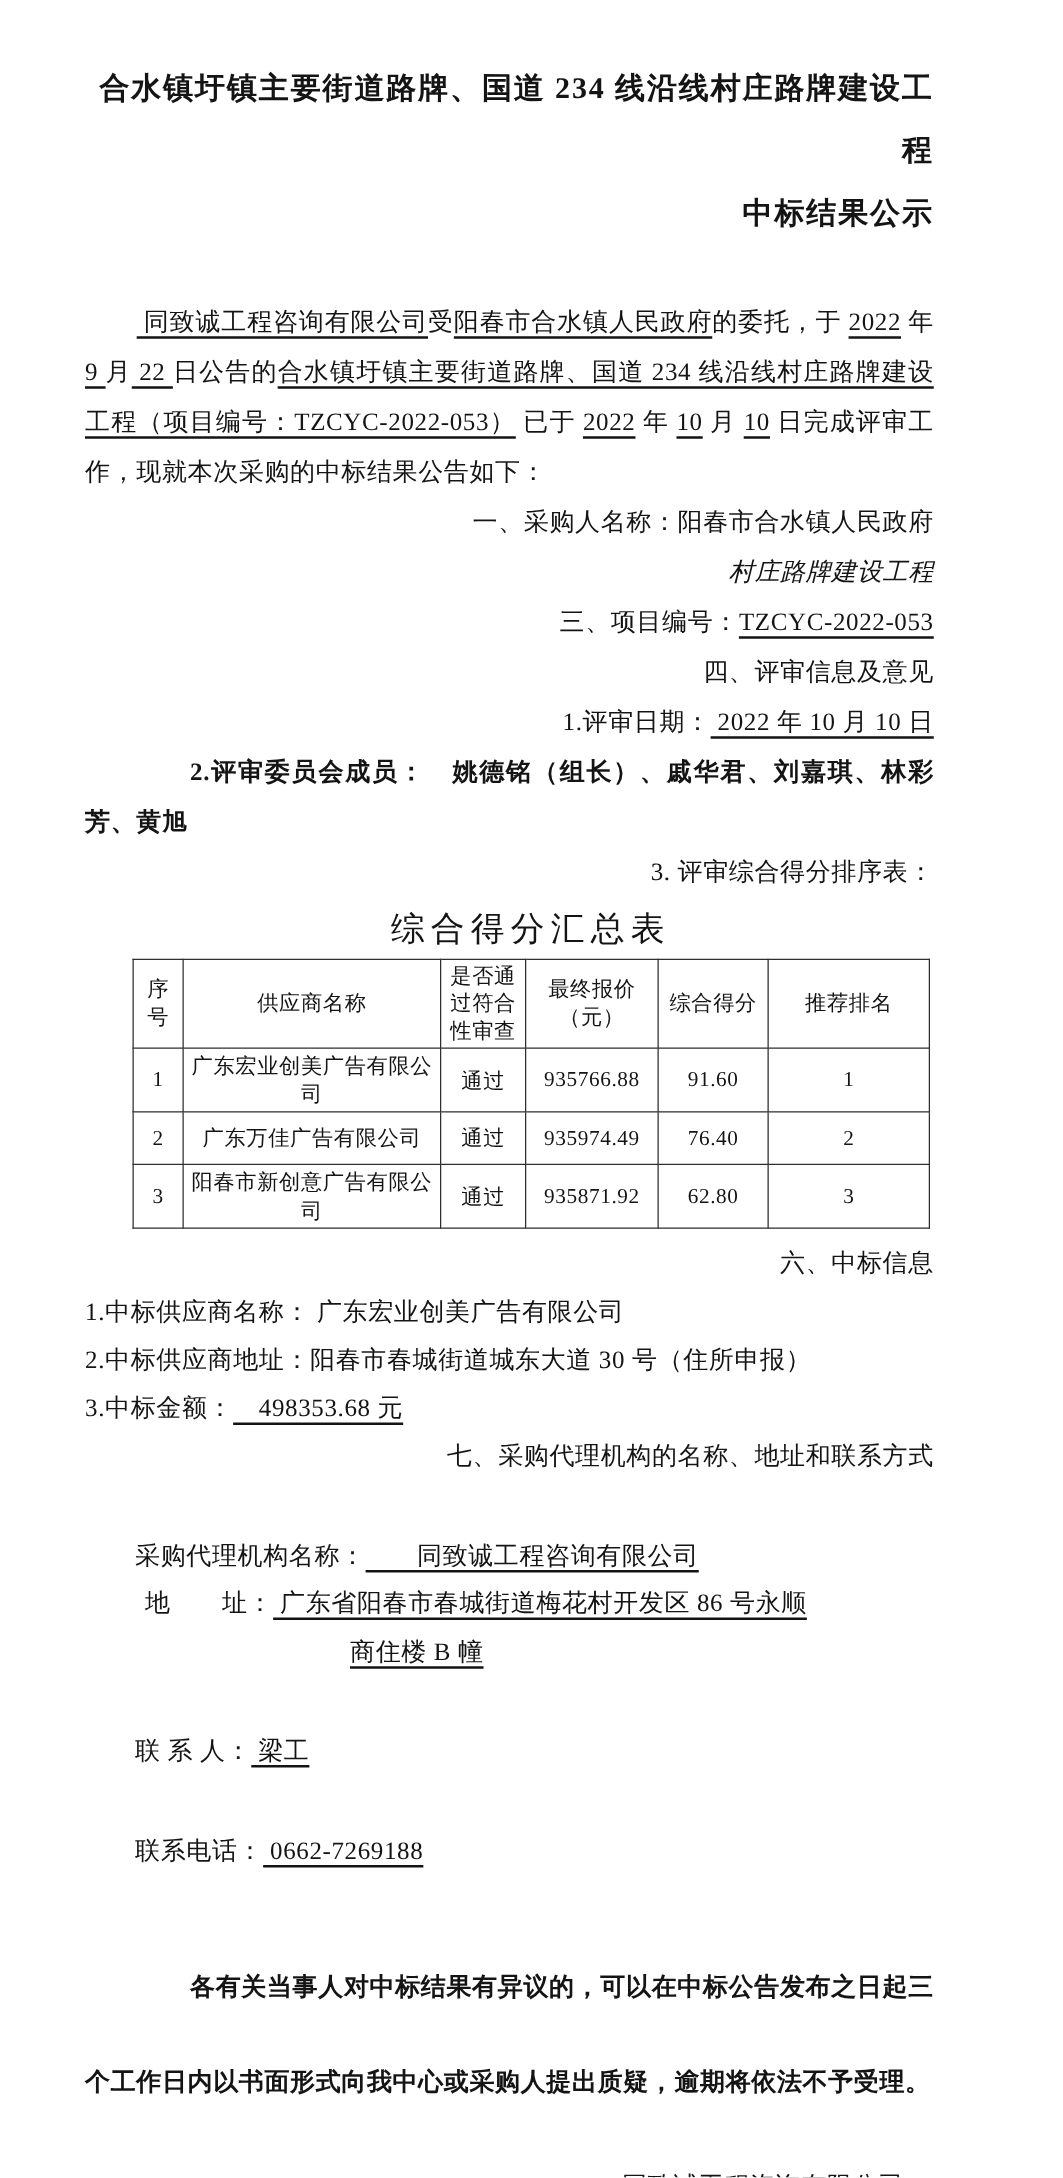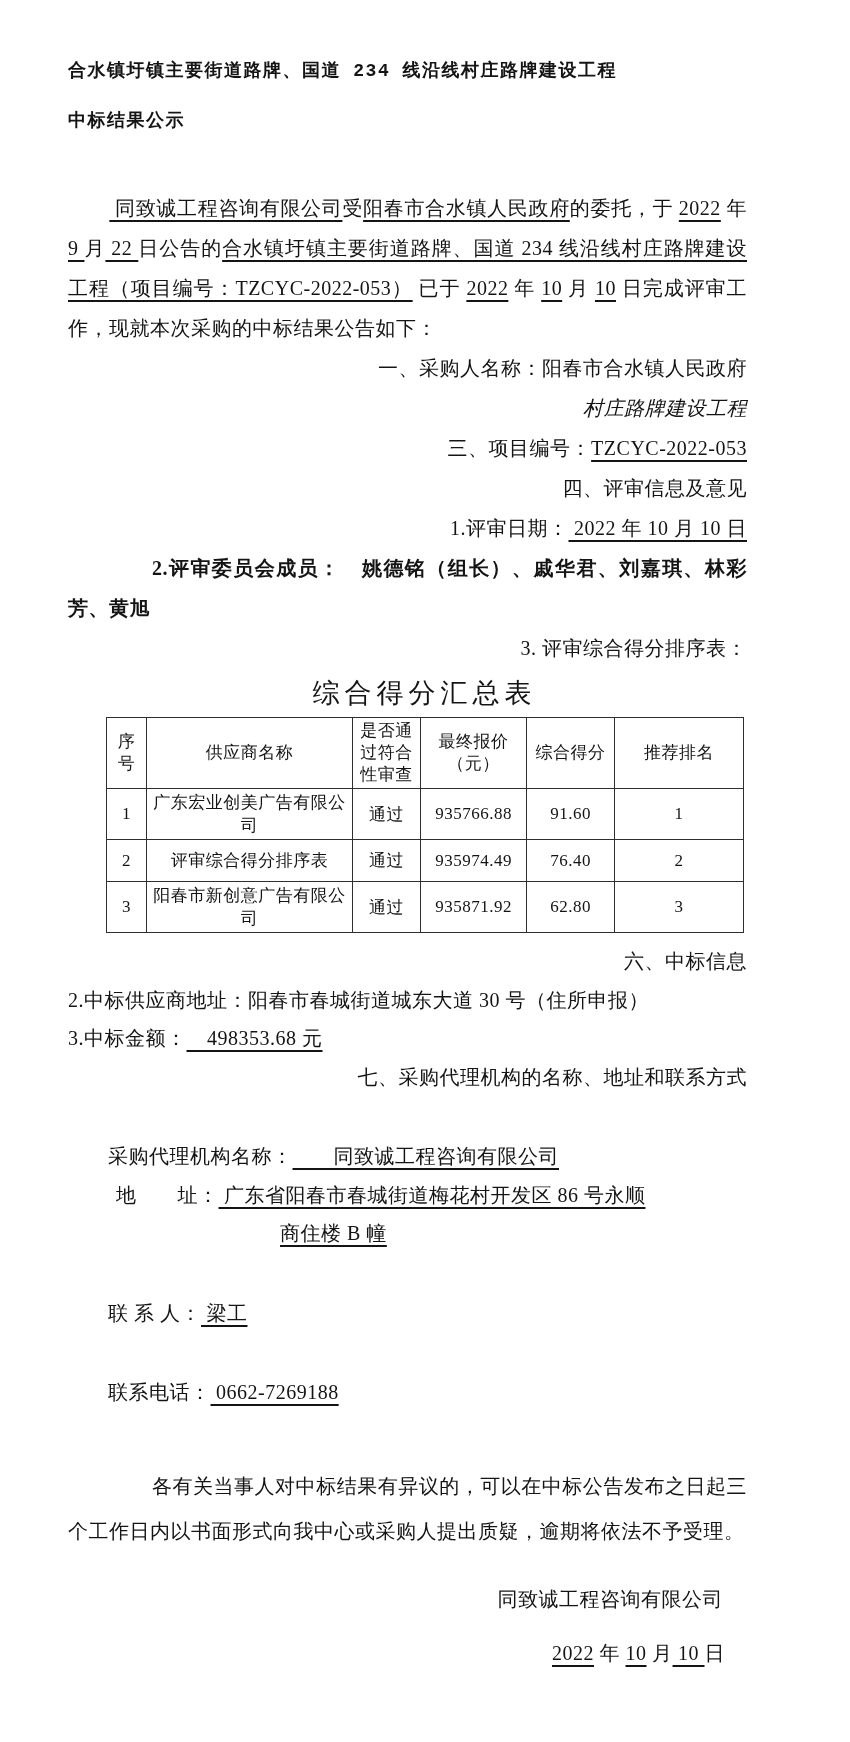--- a/index.html
+++ b/index.html
@@ -3,21 +3,21 @@
 <meta charset="utf-8">
 <style>
   html,body { margin:0; padding:0; background:#ffffff; }
   .page {
     width:850px; height:1742px; box-sizing:border-box;
     margin:0 auto; background:#ffffff; overflow:hidden;
     padding:46px 103px 40px 68px;
     font-family:"Liberation Serif","DejaVu Serif",serif;
     font-size:20px; color:#141414; letter-spacing:0.5px;
   }
-  .title { text-align:left; font-weight:bold; font-size:18px; line-height:50px; letter-spacing:1.5px;font-family:Liberation Mono, monospace; }
+  .title { text-align:right; font-weight:bold; font-size:24px; line-height:50px; letter-spacing:1.5px; }
   .bl { line-height:40px; }                
   .intro { margin:42px 0 0 0; text-align:justify; }
   .ind2 { text-indent:84px;text-align:right; }              
   .ind1 { text-indent:40px;margin-top:41px; }              
   .ind-addr { text-indent:48px; }
   .center-line { text-align:right;font-style:italic; }
   .u { text-decoration:underline; text-decoration-thickness:1.5px; text-underline-offset:5px; }
   .just { text-align:justify;font-weight:bold; }
   .tablewrap { margin-left:38px; width:637px; }
   .tcaption { text-align:center; font-size:27px; line-height:46px; letter-spacing:5px; margin-top:2px; }
@@ -26,21 +26,21 @@
     border:1.6px solid #2e2e2e; font-weight:normal; text-align:center;
     font-size:17px; padding:2px 3px; letter-spacing:0.5px; overflow:hidden;
   }
   table.score th { height:62px; line-height:22px; }
   table.score td { height:37px; }
   col.c1{width:40px;} col.c2{width:206px;} col.c3{width:68px;}
   col.c4{width:106px;} col.c5{width:88px;} col.c6{width:129px;}
   .sec6 { margin-top:9px; }
   .bl38 { line-height:38.5px; }
   .addr2 { margin-left:212px; }
-  .closing { margin-top:52px; line-height:45px; text-align:justify; text-indent:84px; }
+  .closing { margin-top:52px; line-height:76px; text-align:justify; text-indent:84px;font-weight:bold; }
   .sign { text-align:right; padding-right:24px; line-height:50px; margin-top:2px; }
   .sign-date { text-align:right; padding-right:22px; line-height:50px; margin-top:4px; }
 </style>
 </head>
 <body>
 
 <div class="page">
 
   <div class="title">
     <div>合水镇圩镇主要街道路牌、国道 234 线沿线村庄路牌建设工程</div>
@@ -90,40 +90,41 @@
         <tr>
           <td>1</td>
           <td>广东宏业创美广告有限公司</td>
           <td>通过</td>
           <td>935766.88</td>
           <td>91.60</td>
           <td>1</td>
         </tr>
         <tr>
           <td>2</td>
-          <td>评审综合得分排序表</td>
+          <td>广东万佳广告有限公司</td>
           <td>通过</td>
           <td>935974.49</td>
           <td>76.40</td>
           <td>2</td>
         </tr>
         <tr>
           <td>3</td>
           <td>阳春市新创意广告有限公司</td>
           <td>通过</td>
           <td>935871.92</td>
           <td>62.80</td>
           <td>3</td>
         </tr>
       </tbody>
     </table>
   </div>
 
   <div class="sec6">
     <div class="bl38 ind2">六、中标信息</div>
+    <div class="bl38">1.中标供应商名称：  广东宏业创美广告有限公司</div>
     <div class="bl38">2.中标供应商地址：阳春市春城街道城东大道 30 号（住所申报）</div>
     <div class="bl38"><span>3.中标金额：</span><span class="u">　498353.68 元</span></div>
     <div class="bl38 ind2">七、采购代理机构的名称、地址和联系方式</div>
     <div class="bl38 ind1"><span>采购代理机构名称：</span><span class="u">　　同致诚工程咨询有限公司</span></div>
     <div class="bl38 ind-addr"><span>地　　址：</span><span class="u"> 广东省阳春市春城街道梅花村开发区 86 号永顺</span></div>
     <div class="bl38 addr2"><span class="u">商住楼 B 幢</span></div>
     <div class="bl38 ind1"><span>联 系 人：</span><span class="u"> 梁工 </span></div>
     <div class="bl38 ind1"><span>联系电话：</span><span class="u"> 0662-7269188</span></div>
   </div>
 

